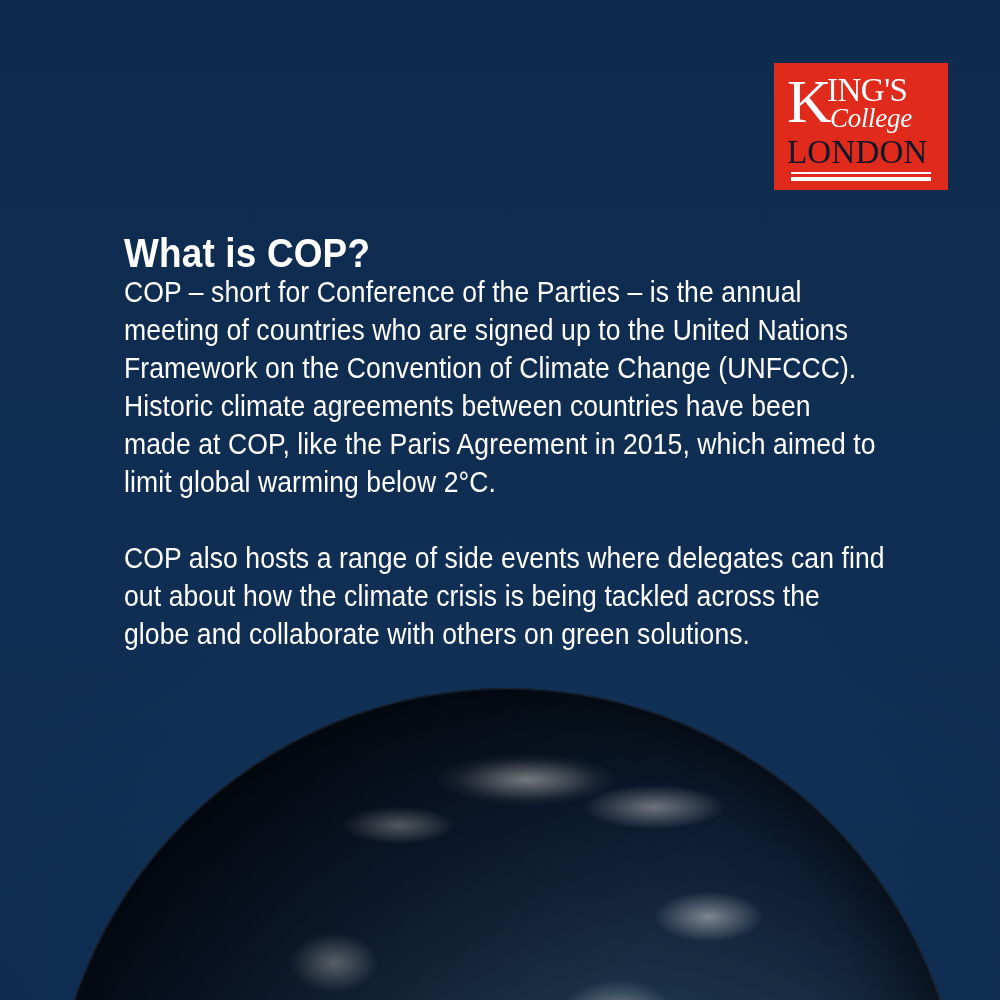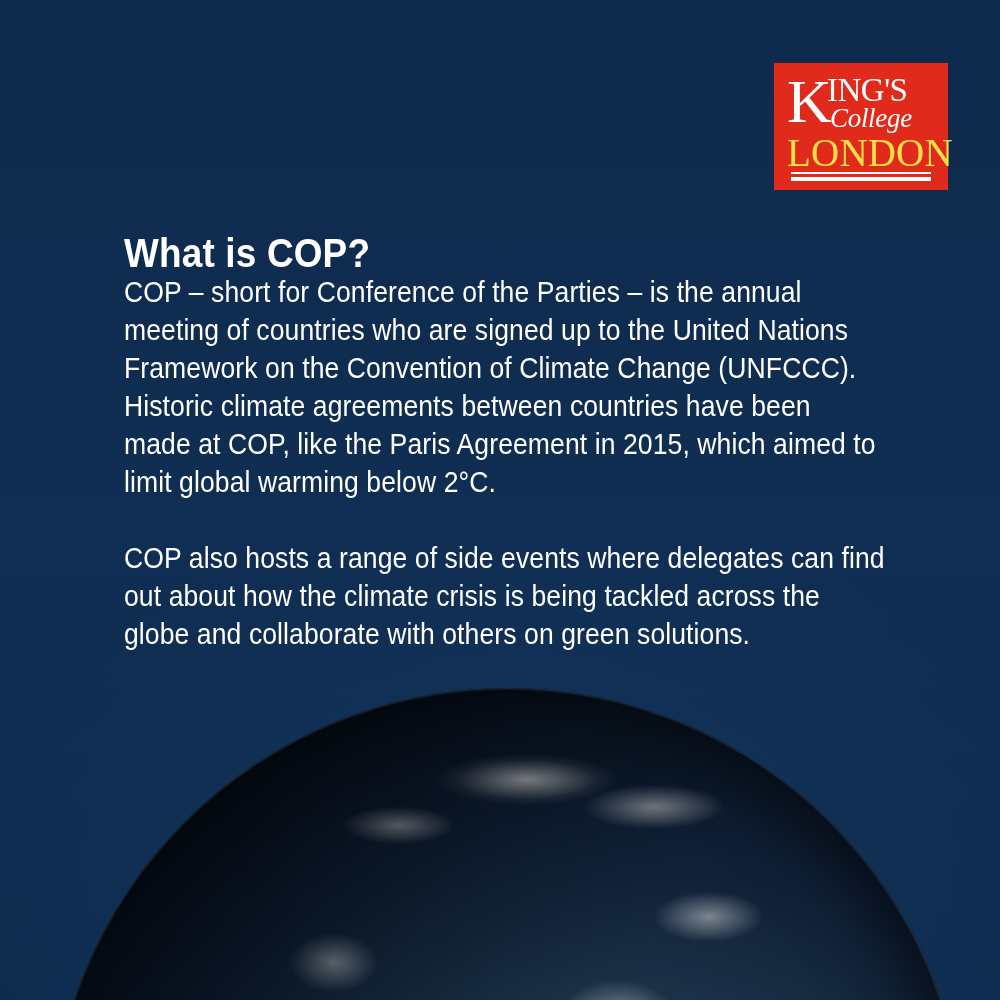--- a/index.html
+++ b/index.html
@@ -75,24 +75,24 @@
     font-style: italic;
     font-size: 27px;
     line-height: 33px;
     letter-spacing: -0.3px;
   }
   .kcl-london {
     position: absolute;
     left: 13px;
     top: 73px;
     font-family: "Liberation Serif", "DejaVu Serif", serif;
-    font-size: 39px;
+    font-size: 33px;
     line-height: 33px;
     letter-spacing: 0.2px;
-    color: #fde047;
+    color: #0f172a;
   }
   .kcl-rules {
     position: absolute;
     left: 17px;
     top: 109px;
     width: 140px;
   }
   .kcl-rule-thin {
     height: 2px;
     background: #ffffff;

